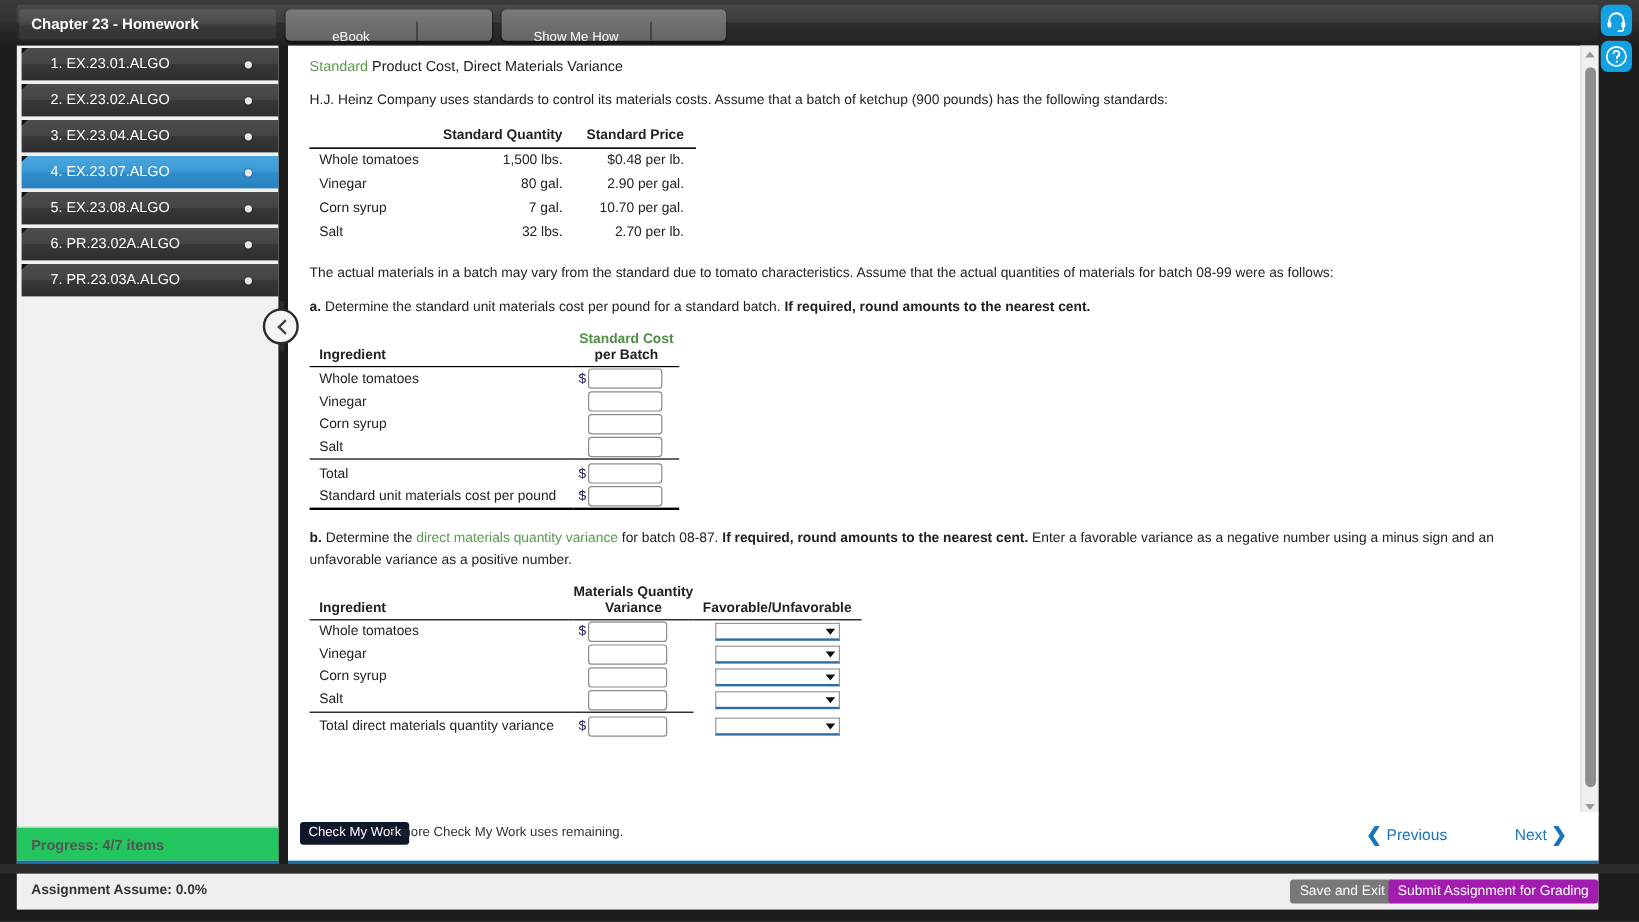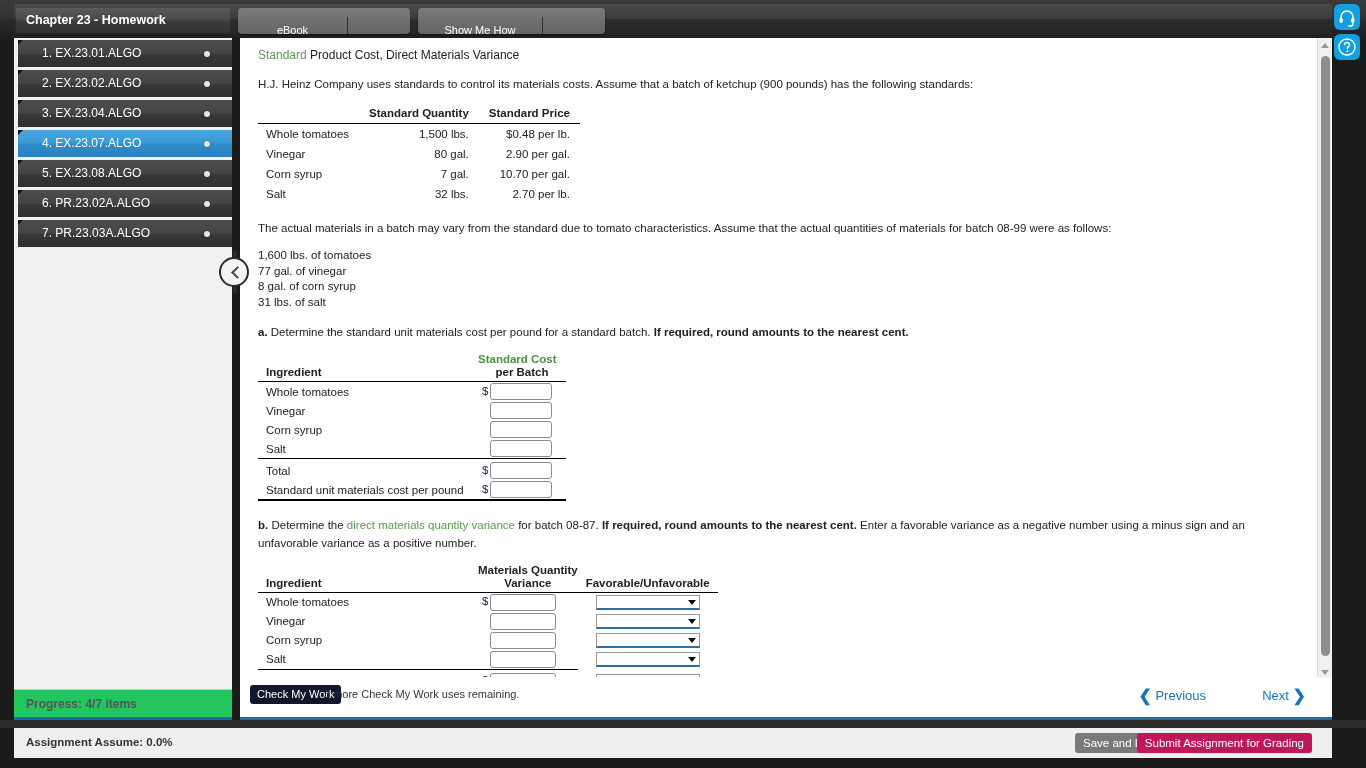--- a/index.html
+++ b/index.html
@@ -364,21 +364,21 @@
     line-height: 20px;
     font-size: 11.5px;
     color: #fff;
     border: none;
     border-radius: 3px;
     padding: 0 8px;
     cursor: pointer;
     font-family: "Liberation Sans", sans-serif;
   }
   .footer .btn.save { right: 170px; background: #797979; }
-  .footer .btn.submit { right: 20px; background: #be185d; }
+  .footer .btn.submit { right: 0; background: #a21caf; }
 
   
   .righticons {
     position: absolute;
     right: 4px; top: 4px;
     width: 28px;
   }
   .ricon {
     width: 26px; height: 26px;
     background: #12a0e0;
@@ -497,36 +497,30 @@
           <tr>
             <td class="name">Salt</td>
             <td class="num">32 lbs.</td>
             <td class="num">2.70 per lb.</td>
           </tr>
         </tbody>
       </table>
 
       <div class="para">The actual materials in a batch may vary from the standard due to tomato characteristics. Assume that the actual quantities of materials for batch 08-99 were as follows:</div>
 
-      <div class="small-list">
-        <div>1,600 lbs. of tomatoes</div>
-        <div>77 gal. of vinegar</div>
-        <div>8 gal. of corn syrup</div>
-        <div>31 lbs. of salt</div>
-      </div>
 
       <div class="qtext">
         <span class="b">a.</span><span> Determine the standard unit materials cost per pound for a standard batch. </span><span class="b">If required, round amounts to the nearest cent.</span>
       </div>
 
       <table class="ans" style="margin-bottom:14px;">
         <tbody>
             <tr>
           <td style="height:14px;"></td>
-          <td style="" class="greenb">Standard Cost</td>
+          <td style="text-align:center;" class="greenb">Standard Cost</td>
         </tr>
         <tr>
           <th class="hleft" style="width:220px;">Ingredient</th>
           <th class="hmid" style="width:88px;">per Batch</th>
         </tr>
         <tr>
           <td class="lbl">Whole tomatoes</td>
           <td class="fld"><span class="dollar">$</span><input class="box" type="text" value="" style=""></td>
         </tr>
         <tr>

